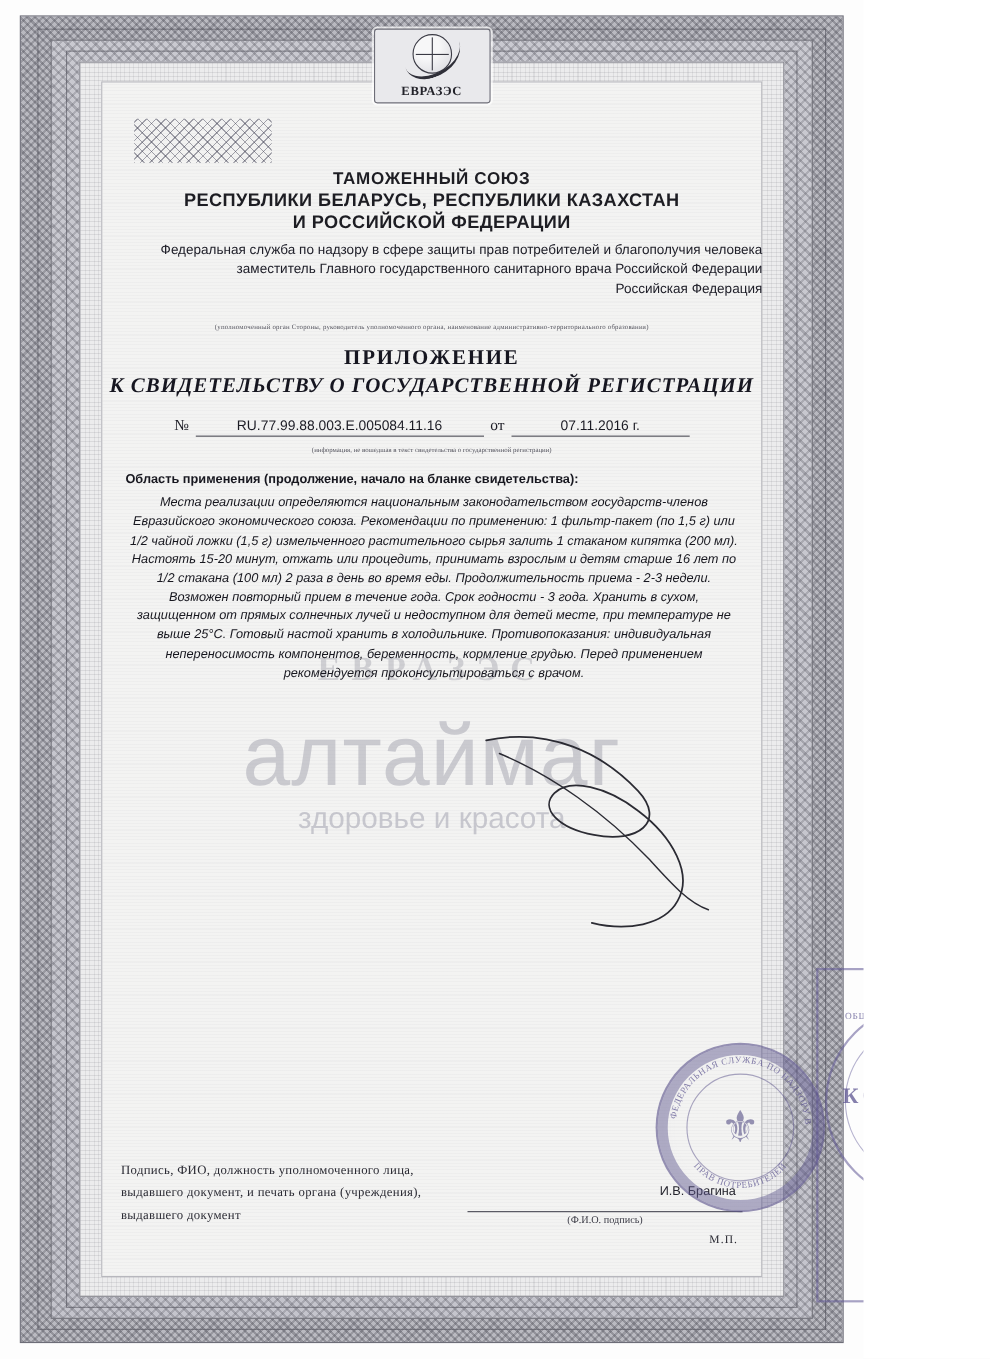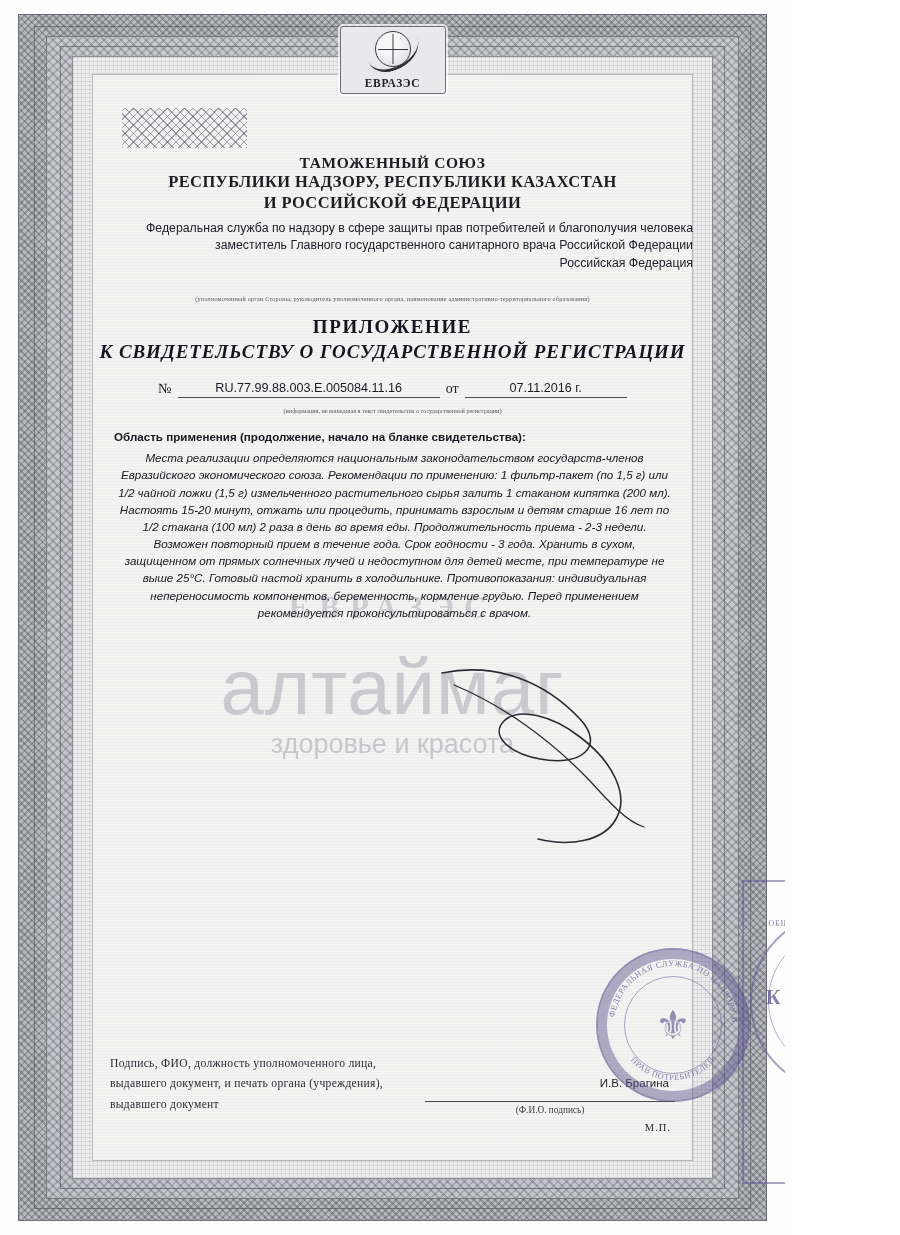--- a/index.html
+++ b/index.html
@@ -131,21 +131,21 @@
   }
 
   
   .content {
     position: absolute;
     left: 92px; right: 92px; top: 74px;
     z-index: 4;
   }
   .hdr {
     text-align: center;
-    font-family: Liberation Serif, serif;
+    font-family: Liberation Sans, sans-serif;
     color: #1d1d23;
   }
   .hdr .l1 {
     margin-top: 80px;
     font-size: 15.5px;
     font-weight: bold;
     letter-spacing: .6px;
   }
   .hdr .l2 {
     font-size: 16.5px;
@@ -444,21 +444,21 @@
   <div class="wm">
     <div class="wm-ring">ЕВРАЗЭС</div>
     <div class="wm-main">алтаймаг</div>
     <div class="wm-sub">здоровье и красота</div>
   </div>
 
   <div class="content">
 
     <div class="hdr">
       <div class="l1">ТАМОЖЕННЫЙ СОЮЗ</div>
-      <div class="l2">РЕСПУБЛИКИ НАДЗОРУ, РЕСПУБЛИКИ КАЗАХСТАН</div>
+      <div class="l2">РЕСПУБЛИКИ БЕЛАРУСЬ, РЕСПУБЛИКИ КАЗАХСТАН</div>
       <div class="l3">И РОССИЙСКОЙ ФЕДЕРАЦИИ</div>
     </div>
 
     <div class="sub">
       <div>Федеральная служба по надзору в сфере защиты прав потребителей и благополучия человека</div>
       <div>заместитель Главного государственного санитарного врача Российской Федерации</div>
       <div>Российская Федерация</div>
     </div>
 
     <div class="tiny-note">(уполномоченный орган Стороны, руководитель уполномоченного органа, наименование административно-территориального образования)</div>

